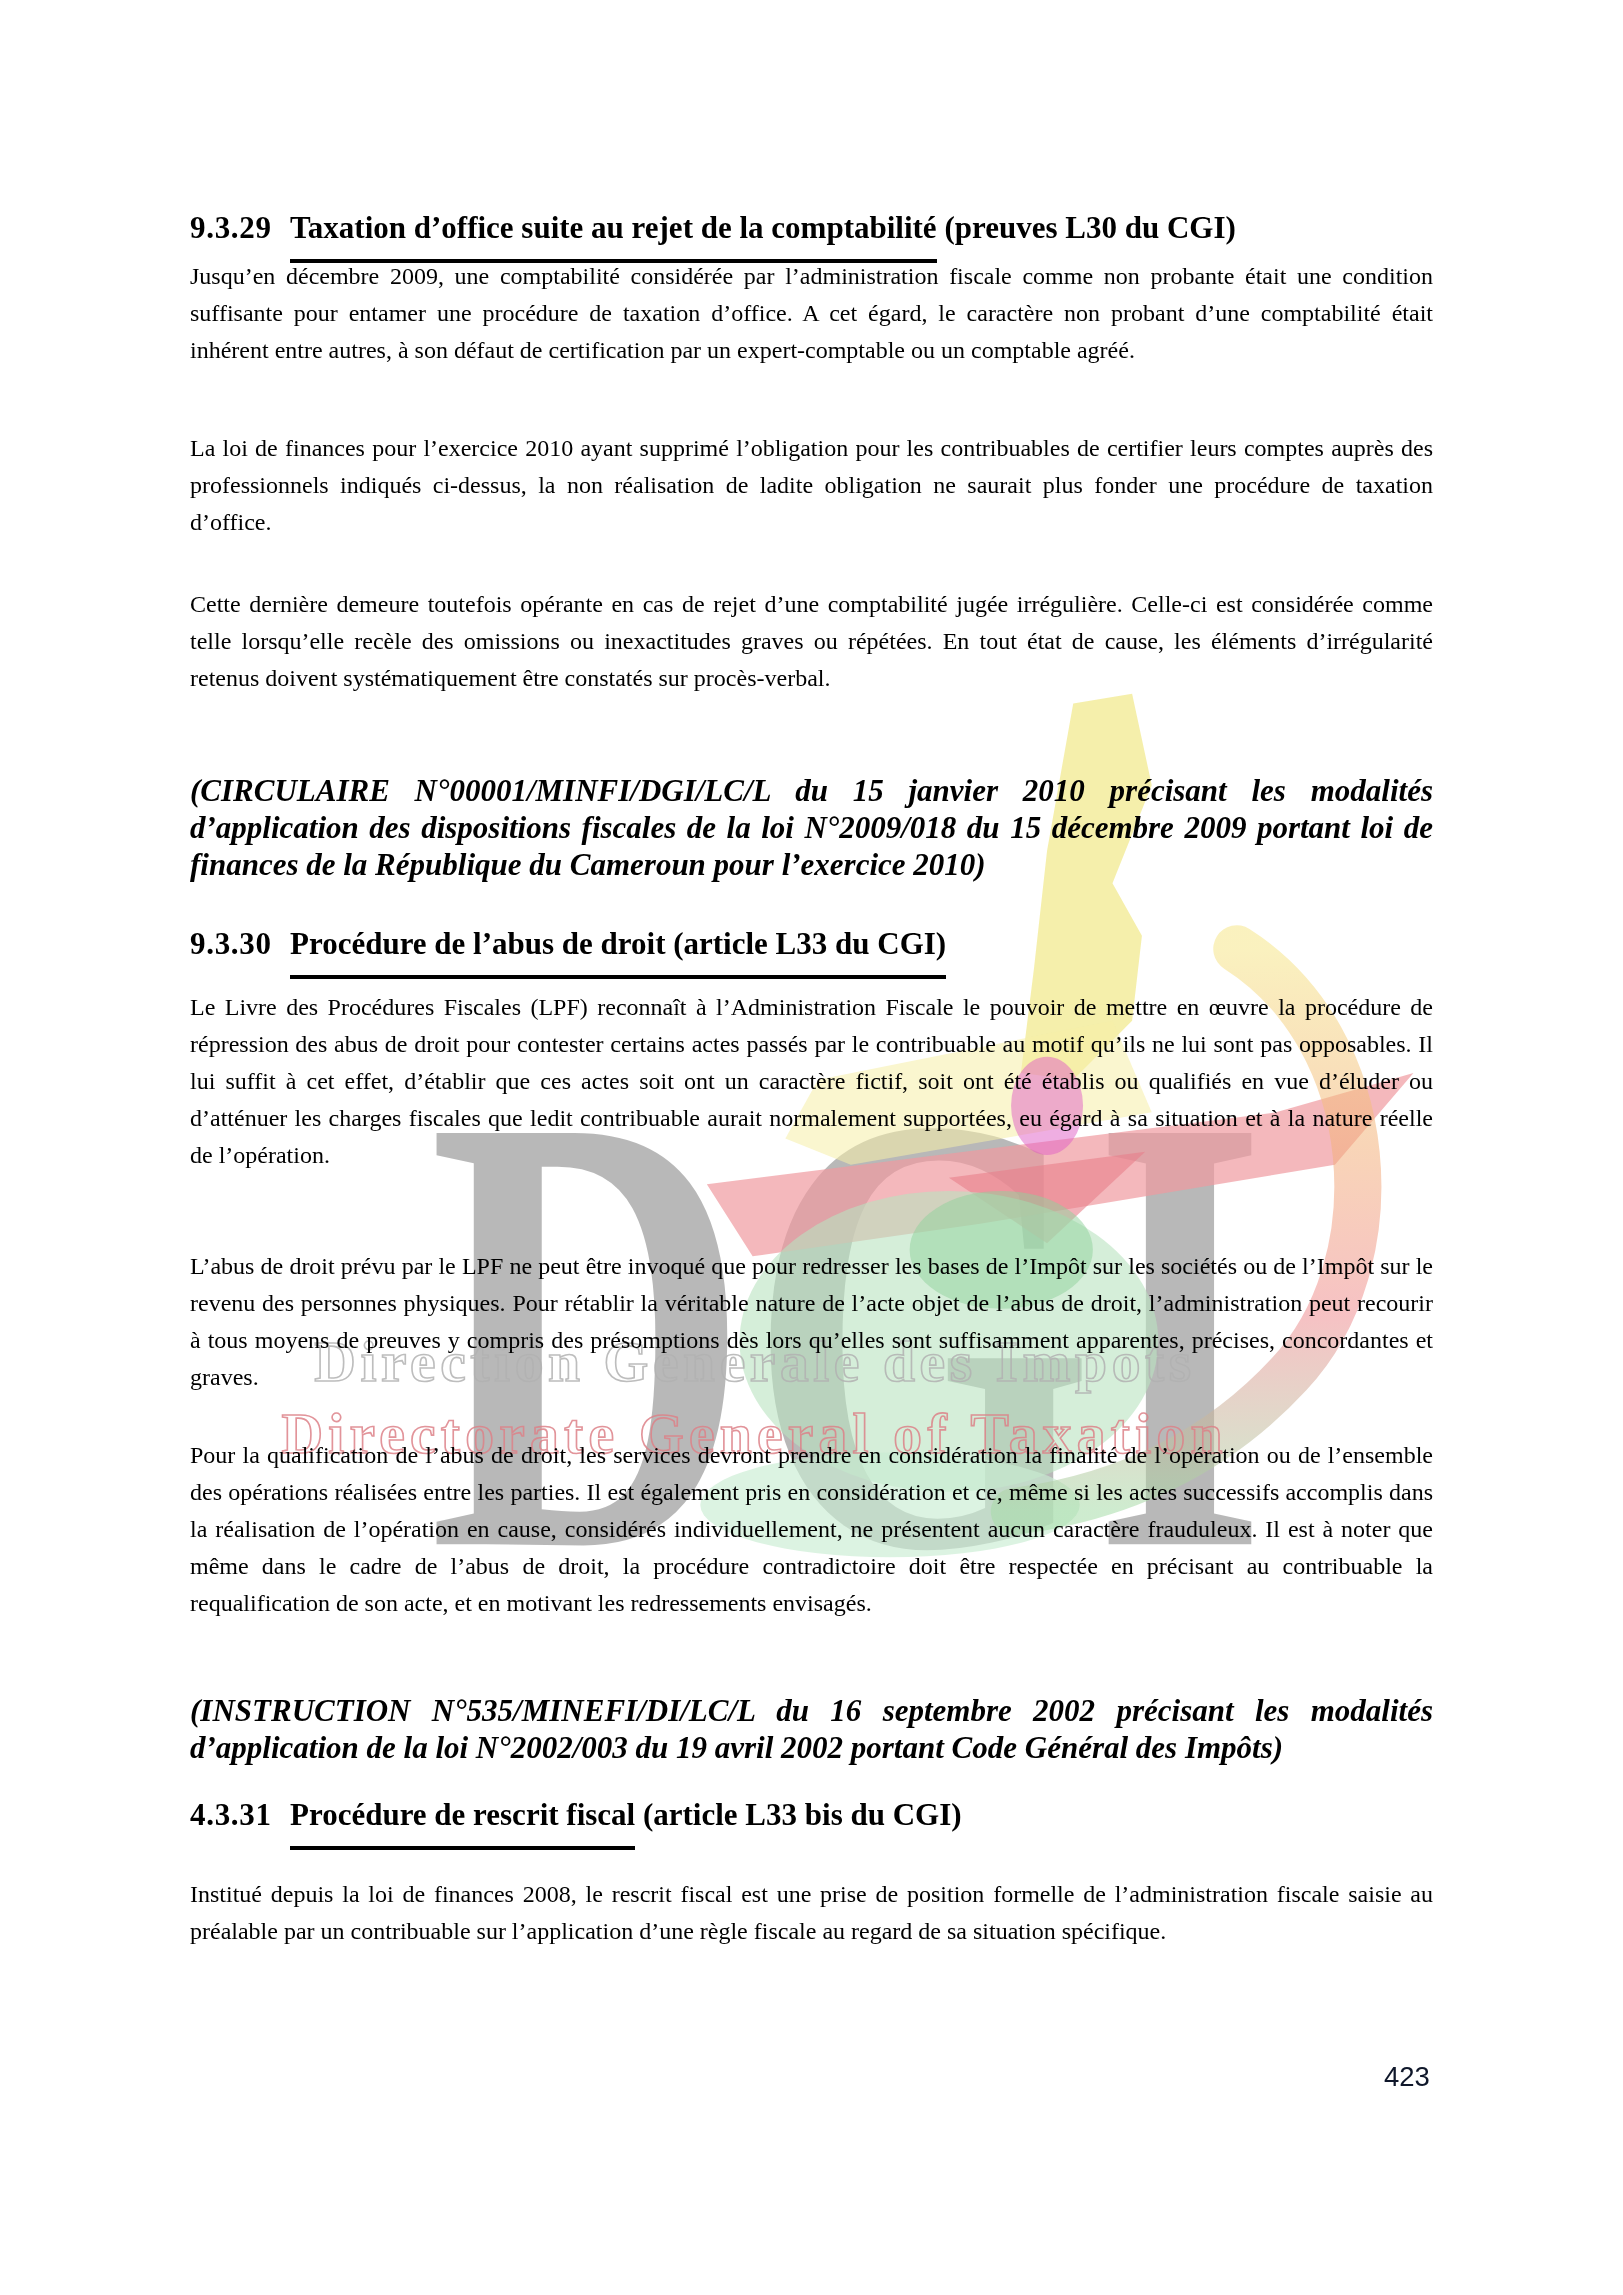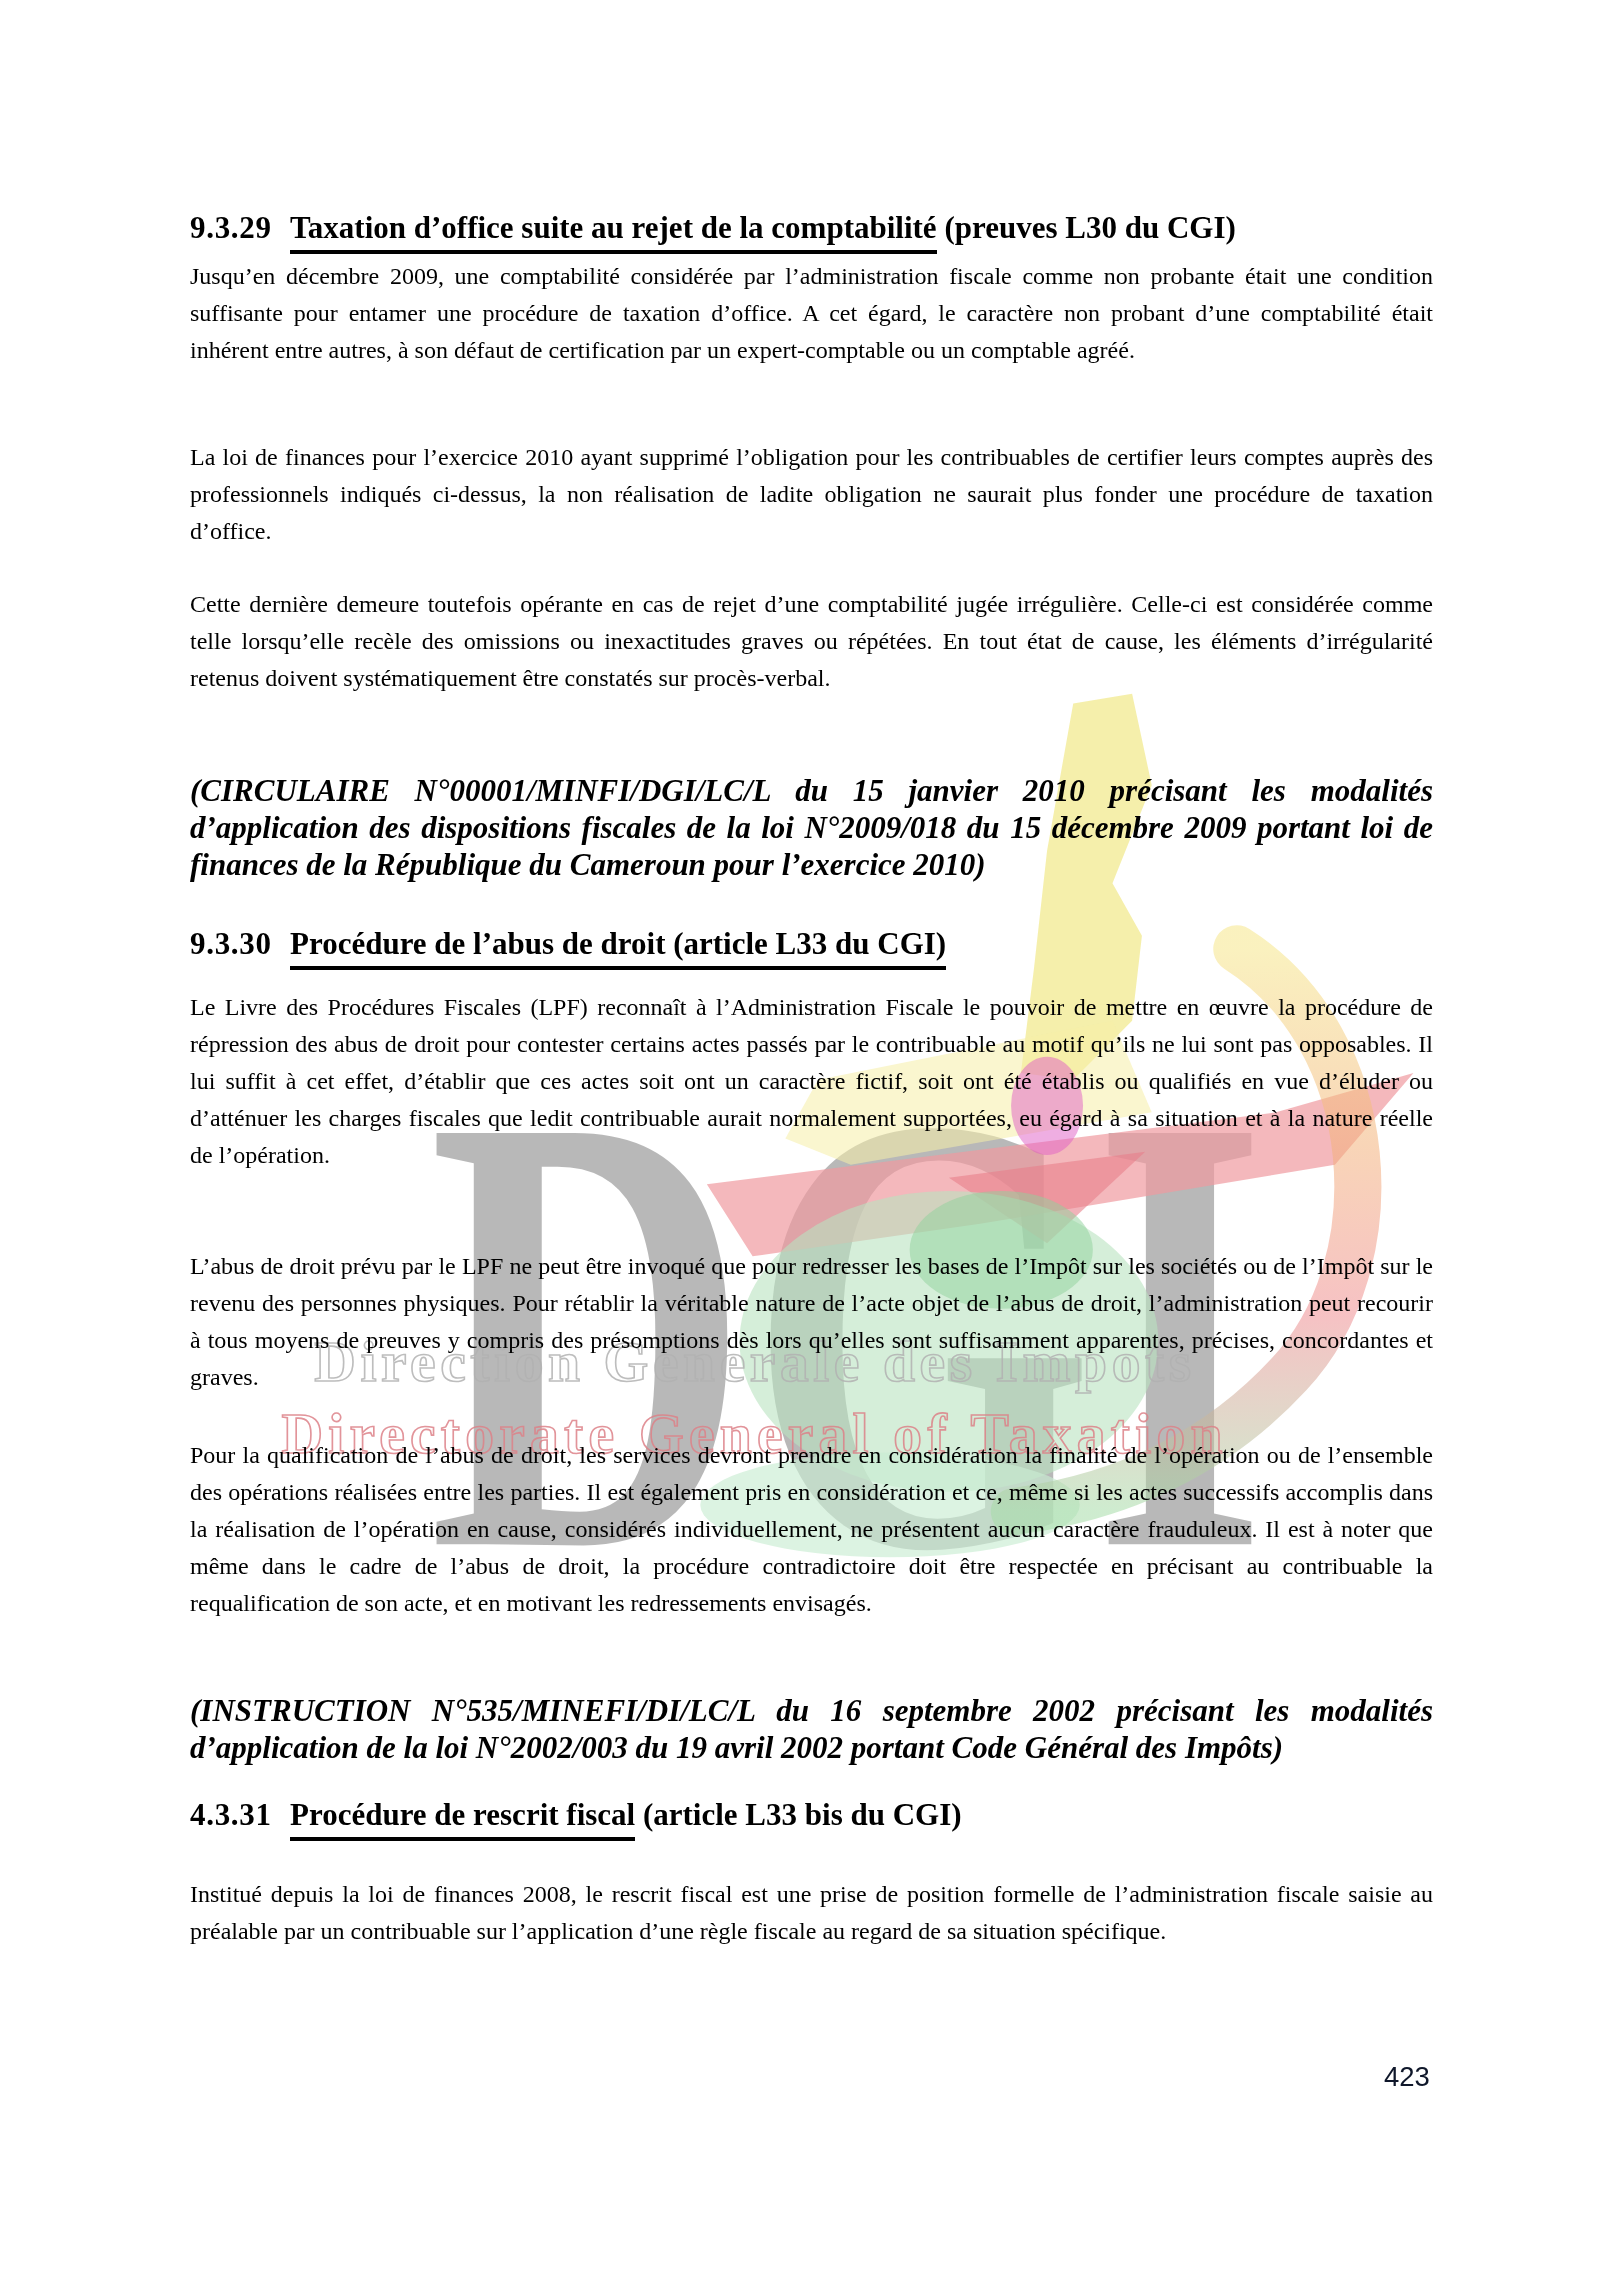--- a/index.html
+++ b/index.html
@@ -37,21 +37,21 @@
   }
   .heading {
     font-size: 31px;
     font-weight: bold;
     line-height: 39px;
     white-space: nowrap;
   }
   .heading .num { margin-right: 18.3px; letter-spacing: 0.7px; text-align: center; }
   .heading .underline {
     border-bottom: 4.6px solid #000;
-    padding-bottom: 5px;
+    padding-bottom: 14px;
     text-align: center;
   }
   .citation {
     font-size: 31px;
     line-height: 37px;
     font-weight: bold;
     font-style: italic;
     text-align: justify;
     text-justify: inter-word;
   }
@@ -99,21 +99,21 @@
 
     <text x="60" y="1080" font-family="Liberation Serif, serif" font-weight="bold" font-size="88" letter-spacing="7" fill="none" stroke="#b2b2b2" stroke-width="2.5" opacity="0.85">Direction Generale des Impots</text>
     <text x="10" y="1190" font-family="Liberation Serif, serif" font-weight="bold" font-size="88" letter-spacing="8" fill="none" stroke="#dd8289" stroke-width="2.5" opacity="0.85">Directorate General of Taxation</text>
   </svg>
 
   <div class="tblock heading" style="top:208px;">
     <span class="num">9.3.29</span><span class="underline">Taxation d’office suite au rejet de la comptabilité</span><span> (preuves L30 du CGI)</span>
   </div>
 
   <div class="tblock body-text" style="top:258px;">Jusqu’en décembre 2009, une comptabilité considérée par l’administration fiscale comme non probante était une condition suffisante pour entamer une procédure de taxation d’office. A cet égard, le caractère non probant d’une comptabilité était inhérent entre autres, à son défaut de certification par un expert-comptable ou un comptable agréé.</div>
-  <div class="tblock body-text" style="top:439px;">La loi de finances pour l’exercice 2010 ayant supprimé l’obligation pour les contribuables de certifier leurs comptes auprès des professionnels indiqués ci-dessus, la non réalisation de ladite obligation ne saurait plus fonder une procédure de taxation d’office.</div>
+  <div class="tblock body-text" style="top:430px;">La loi de finances pour l’exercice 2010 ayant supprimé l’obligation pour les contribuables de certifier leurs comptes auprès des professionnels indiqués ci-dessus, la non réalisation de ladite obligation ne saurait plus fonder une procédure de taxation d’office.</div>
   <div class="tblock body-text" style="top:586px;">Cette dernière demeure toutefois opérante en cas de rejet d’une comptabilité jugée irrégulière. Celle-ci est considérée comme telle lorsqu’elle recèle des omissions ou inexactitudes graves ou répétées. En tout état de cause, les éléments d’irrégularité retenus doivent systématiquement être constatés sur procès-verbal.</div>
 
   <div class="tblock citation" style="top:772px;">(CIRCULAIRE N°00001/MINFI/DGI/LC/L du 15 janvier 2010 précisant les modalités d’application des dispositions fiscales de la loi N°2009/018 du 15 décembre 2009 portant loi de finances de la République du Cameroun pour l’exercice 2010)</div>
 
   <div class="tblock heading" style="top:924px;">
     <span class="num">9.3.30</span><span class="underline">Procédure de l’abus de droit (article L33 du CGI)</span><span></span>
   </div>
 
   <div class="tblock body-text" style="top:989px;">Le Livre des Procédures Fiscales (LPF) reconnaît à l’Administration Fiscale le pouvoir de mettre en œuvre la procédure de répression des abus de droit pour contester certains actes passés par le contribuable au motif qu’ils ne lui sont pas opposables. Il lui suffit à cet effet, d’établir que ces actes soit ont un caractère fictif, soit ont été établis ou qualifiés en vue d’éluder ou d’atténuer les charges fiscales que ledit contribuable aurait normalement supportées, eu égard à sa situation et à la nature réelle de l’opération.</div>
   <div class="tblock body-text" style="top:1248px;">L’abus de droit prévu par le LPF ne peut être invoqué que pour redresser les bases de l’Impôt sur les sociétés ou de l’Impôt sur le revenu des personnes physiques. Pour rétablir la véritable nature de l’acte objet de l’abus de droit, l’administration peut recourir à tous moyens de preuves y compris des présomptions dès lors qu’elles sont suffisamment apparentes, précises, concordantes et graves.</div>

